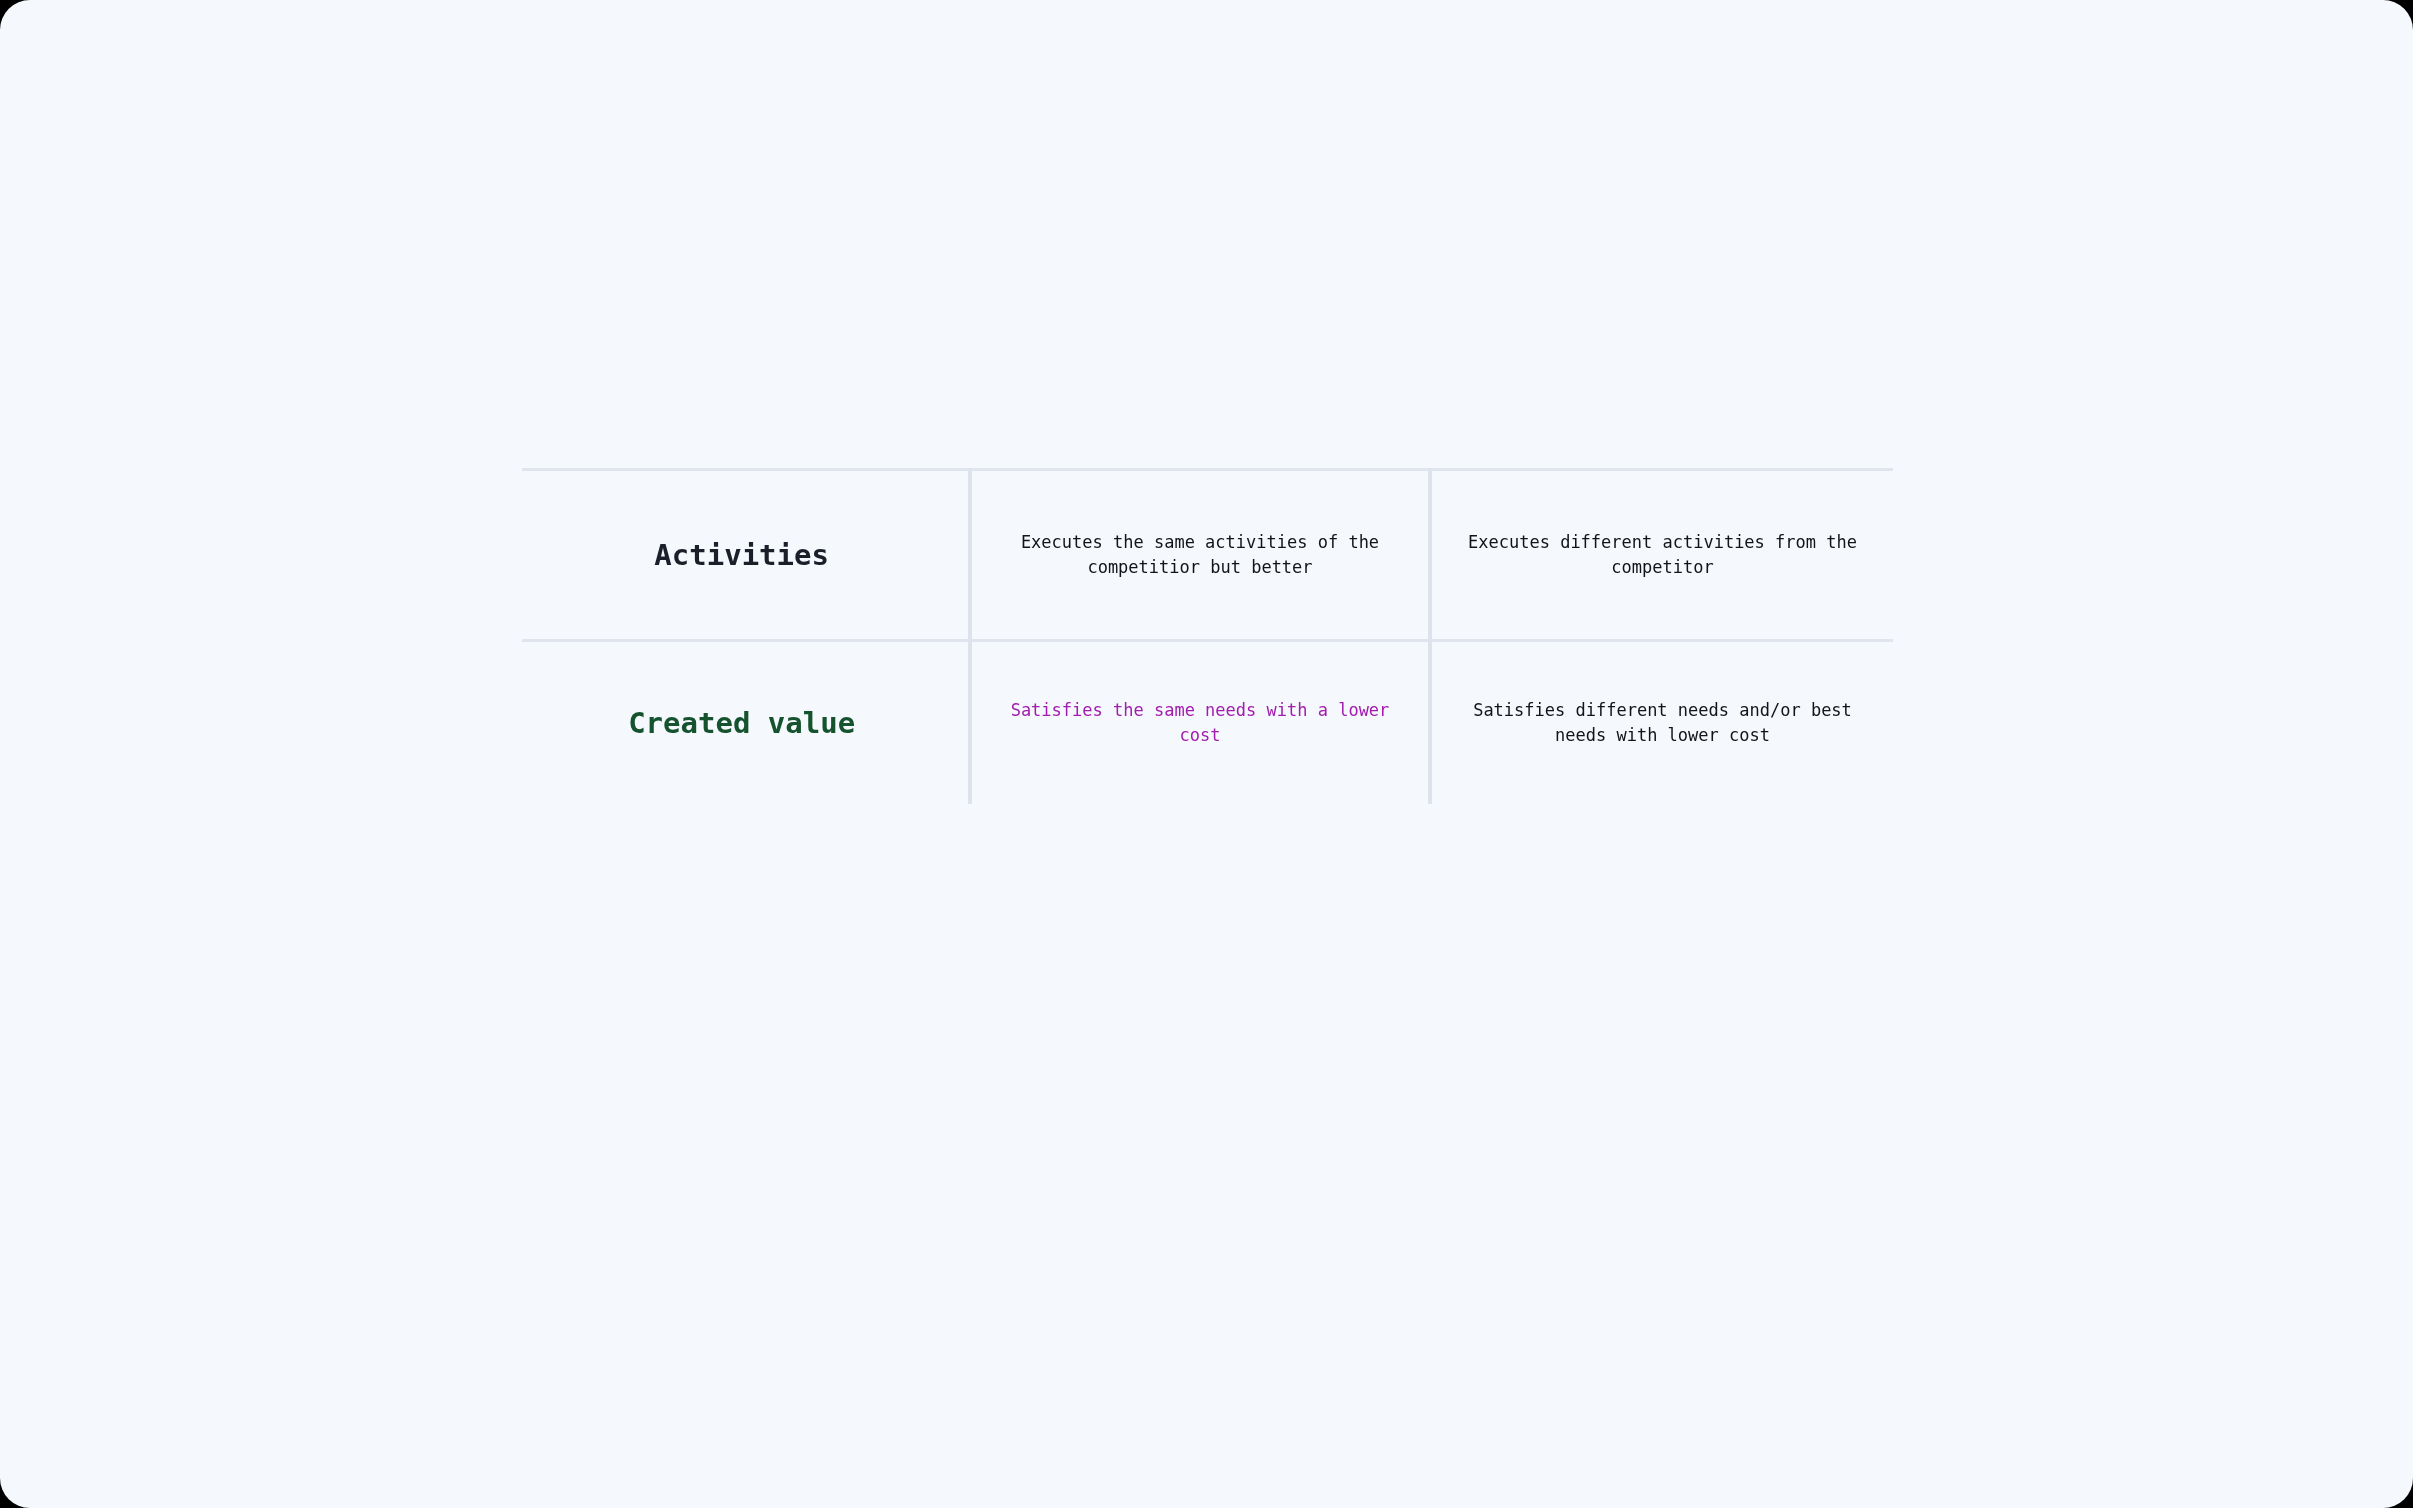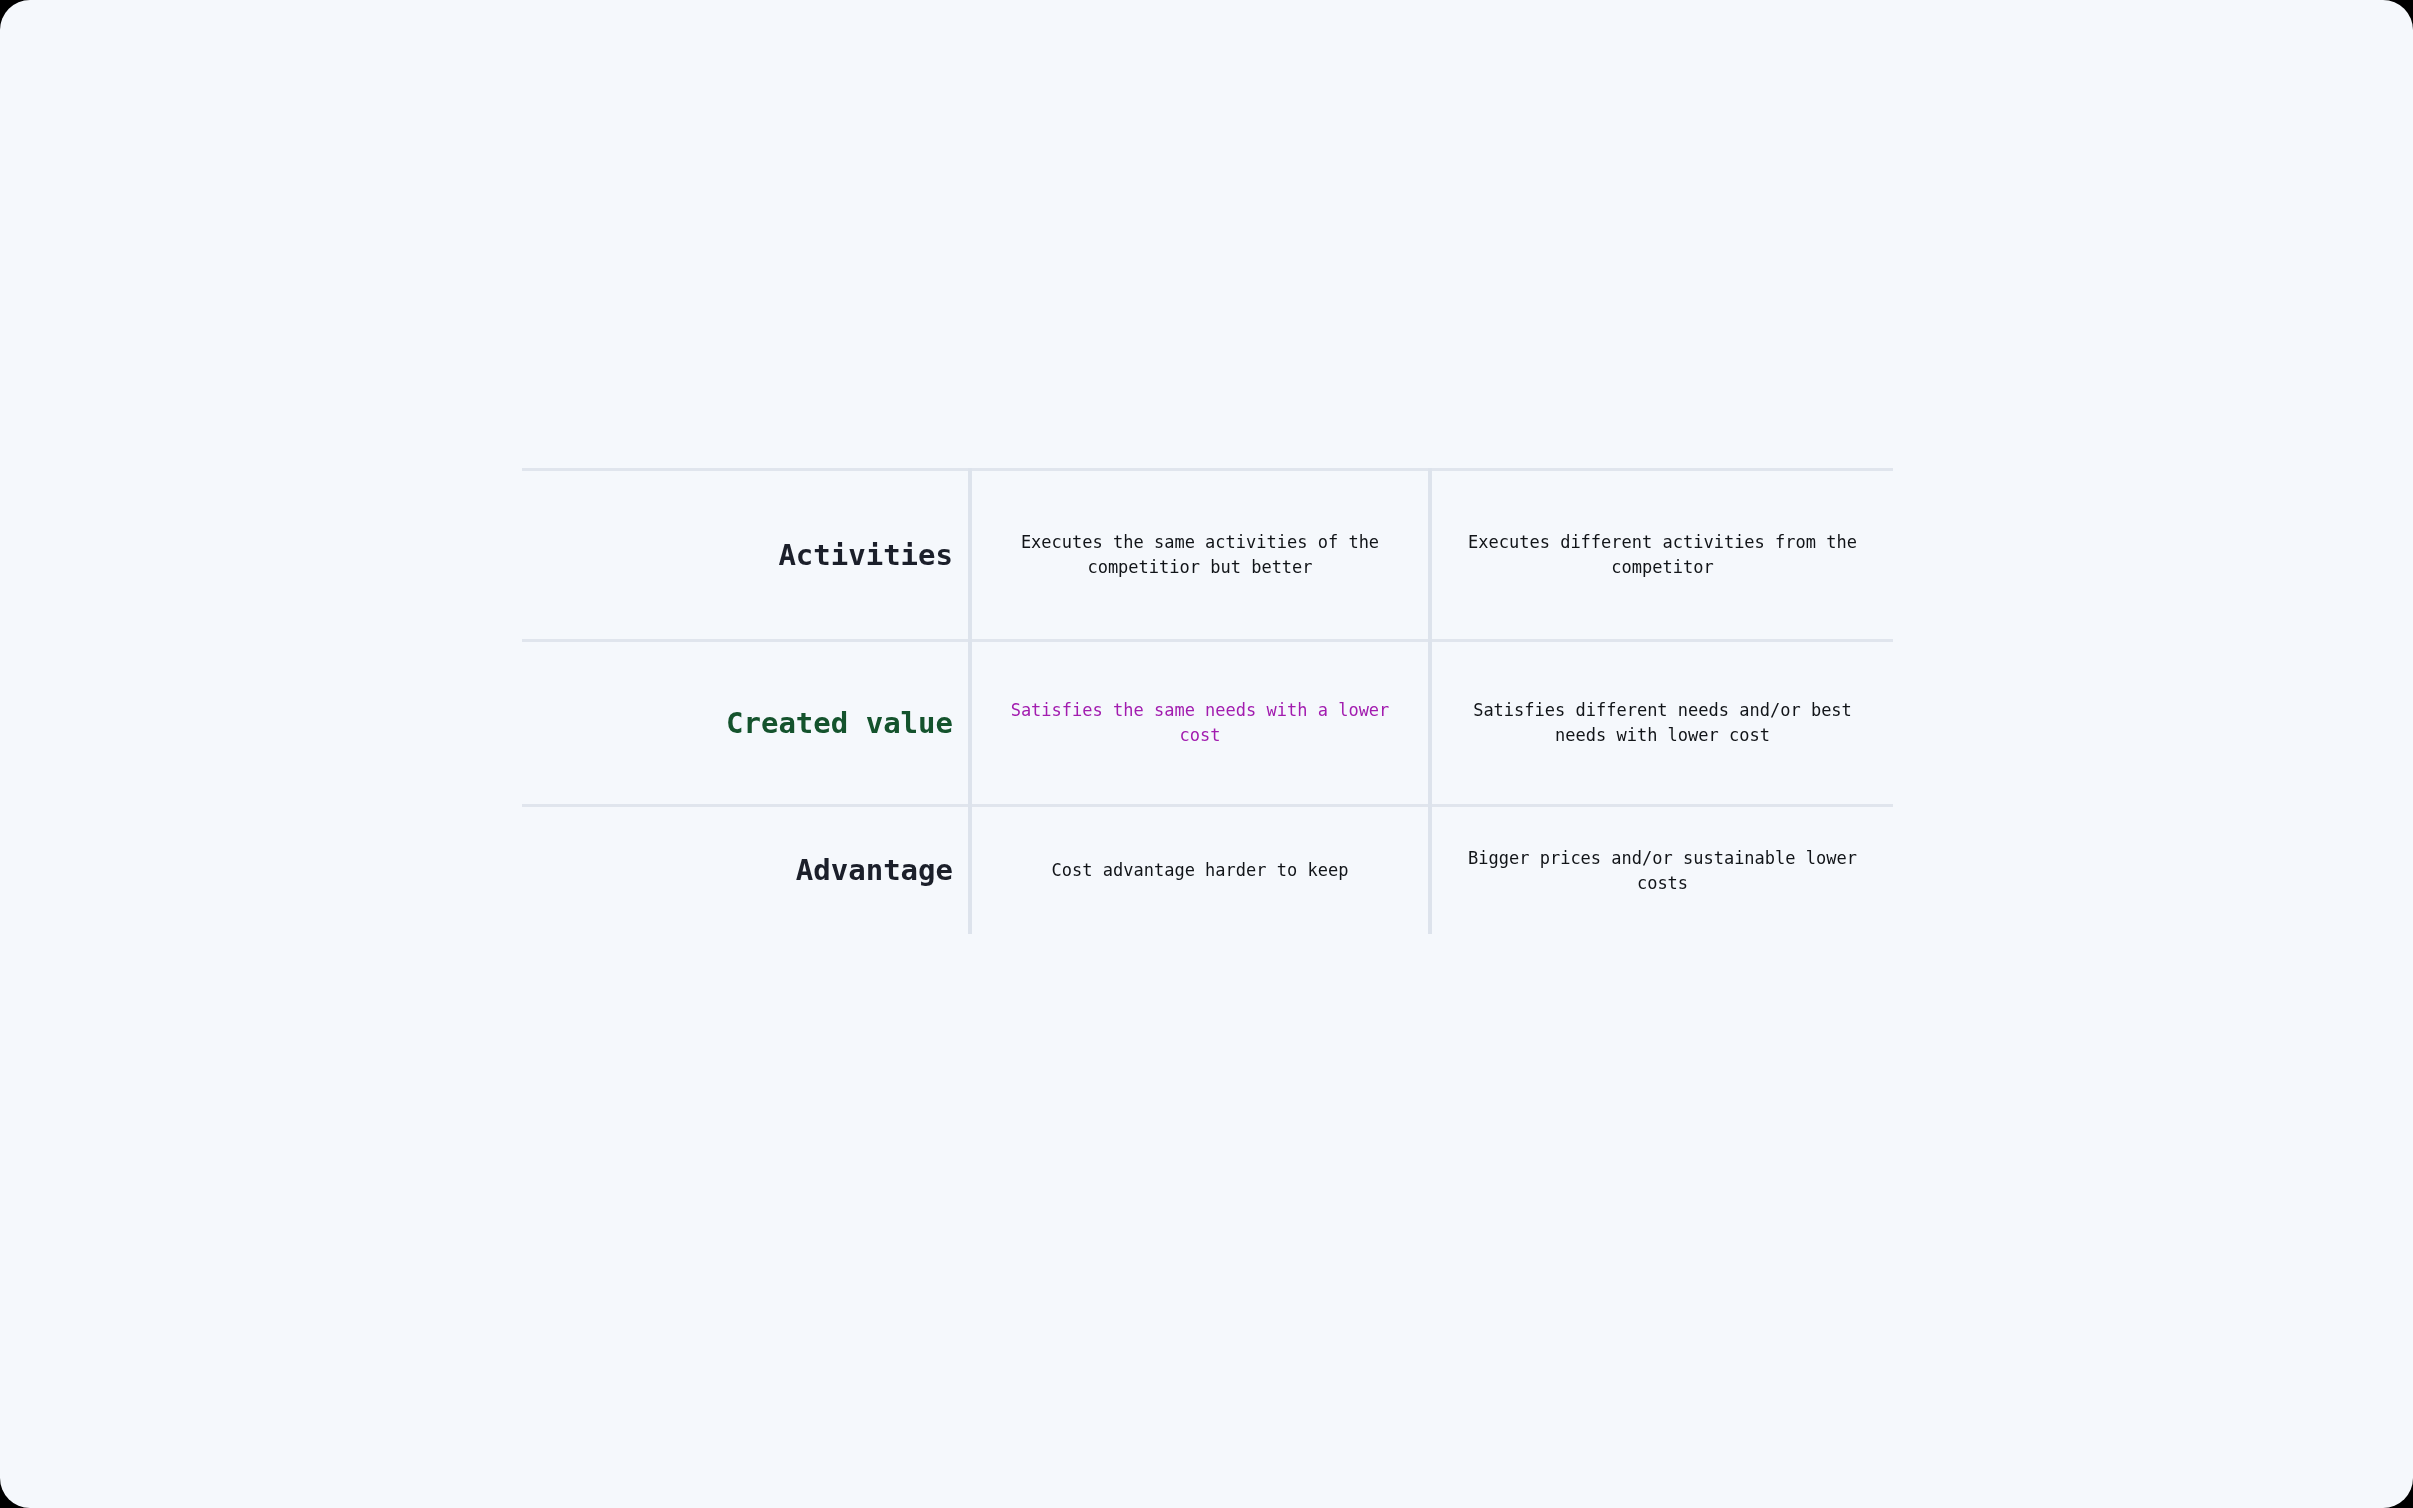--- a/index.html
+++ b/index.html
@@ -70,21 +70,21 @@
   
   tr.row-0 td { height: 168px; }
   tr.row-1 td { height: 162px; }
   tr.row-2 td { height: 127px; }
   tr.row-3 td { height: 136px; }
 
   .label-text {
     display: block;
     padding-left: 8.3px;
     padding-right: 15px;
-    text-align: right;
+    text-align: center;
     font-size: 29px;
     font-weight: bold;
     color: #1b1f2a;
     letter-spacing: 0px;
     line-height: 1.2;
   }
 
   .cell-text {
     display: block;
     padding-left: 19.6px;
@@ -132,31 +132,20 @@
             <span class="label-text" style="color: #14532d;">Created value</span>
           </td>
           <td class="col-a" style="border-right-color: rgb(221, 227, 236); background: rgb(245, 248, 252);">
             <span class="cell-text" style="color: #a21caf;">Satisfies the same needs with a lower cost</span>
           </td>
           <td class="col-b" style="background: rgb(245, 248, 252);">
             <span class="cell-text" style="color: rgb(17, 20, 24);">Satisfies different needs and/or best needs with lower cost</span>
           </td>
         </tr>
 
-        <tr class="row-2" style="border-top-color: rgb(224, 229, 237);">
-          <td class="col-label" style="border-right-color: rgb(221, 227, 236); background: rgb(245, 248, 252);">
-            <span class="label-text" style="color: rgb(27, 31, 42);">Advantage</span>
-          </td>
-          <td class="col-a" style="border-right-color: rgb(221, 227, 236); background: rgb(245, 248, 252);">
-            <span class="cell-text" style="color: rgb(17, 20, 24);">Cost advantage harder to keep</span>
-          </td>
-          <td class="col-b" style="background: rgb(245, 248, 252);">
-            <span class="cell-text" style="color: rgb(17, 20, 24);">Bigger prices and/or sustainable lower costs</span>
-          </td>
-        </tr>
 
 
       </tbody>
     </table>
   </div>
 
 </div>
 
 
 </body></html>

